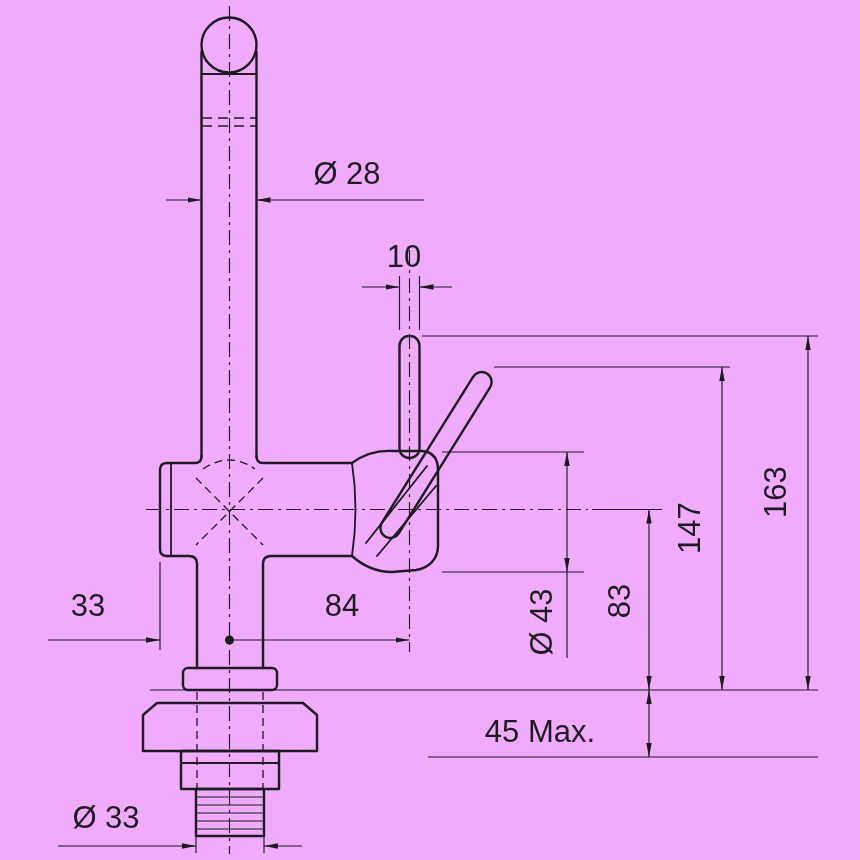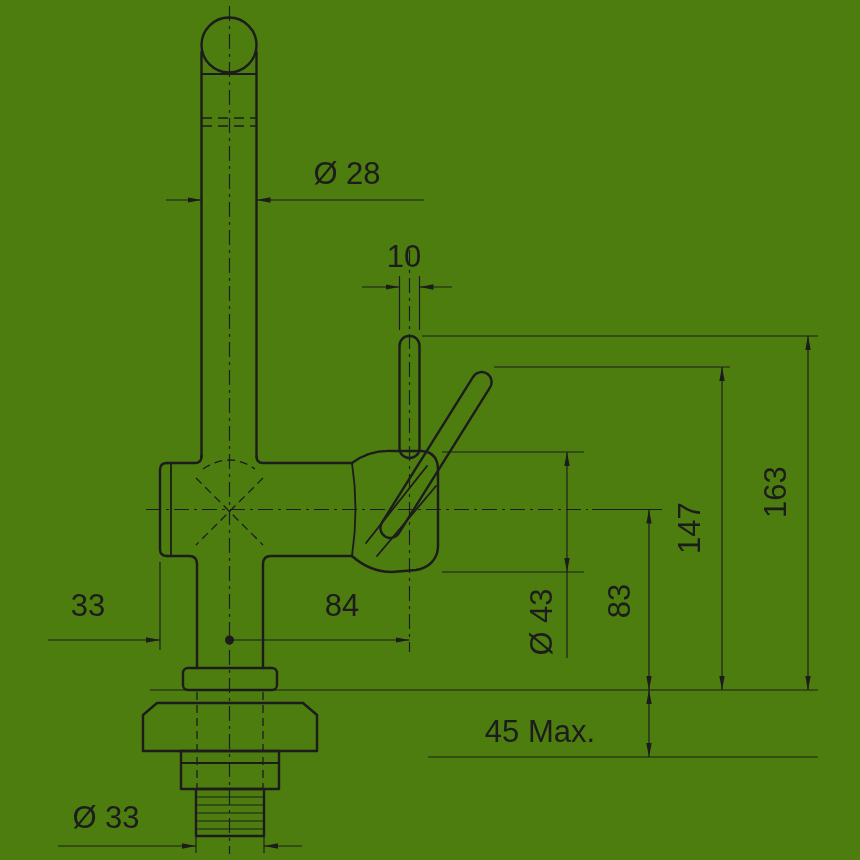--- a/index.html
+++ b/index.html
@@ -1,16 +1,16 @@
 <!DOCTYPE html>
 <html><head>
 <meta charset="utf-8">
 <style>
   html,body{margin:0;padding:0;background:#ffffff;}
-  .stage{width:860px;height:860px;position:relative;background:#4d7c0f;overflow:hidden;text-decoration:underline;}
+  .stage{width:860px;height:860px;position:relative;background:#f0abfc;overflow:hidden;text-decoration:underline;}
   svg{display:block;}
   .thick{stroke:#1c1c1c;stroke-width:2.4;fill:none;stroke-linejoin:round;stroke-linecap:round;}
   .med{stroke:#1c1c1c;stroke-width:1.8;fill:none;stroke-linecap:round;}
   .thin{stroke:#1c1c1c;stroke-width:1.15;fill:none;}
   .cl{stroke:#1c1c1c;stroke-width:1.15;fill:none;stroke-dasharray:15 5 3 5;}
   .hid{stroke:#1c1c1c;stroke-width:1.3;fill:none;stroke-dasharray:8 5;}
   .brk{stroke:#1c1c1c;stroke-width:1.5;fill:none;stroke-dasharray:10 6;}
   text{font-family:"Liberation Sans","DejaVu Sans",sans-serif;font-size:31px;fill:#1c1c1c;}
   .dot{fill:#1c1c1c;stroke:none;}
 </style>

